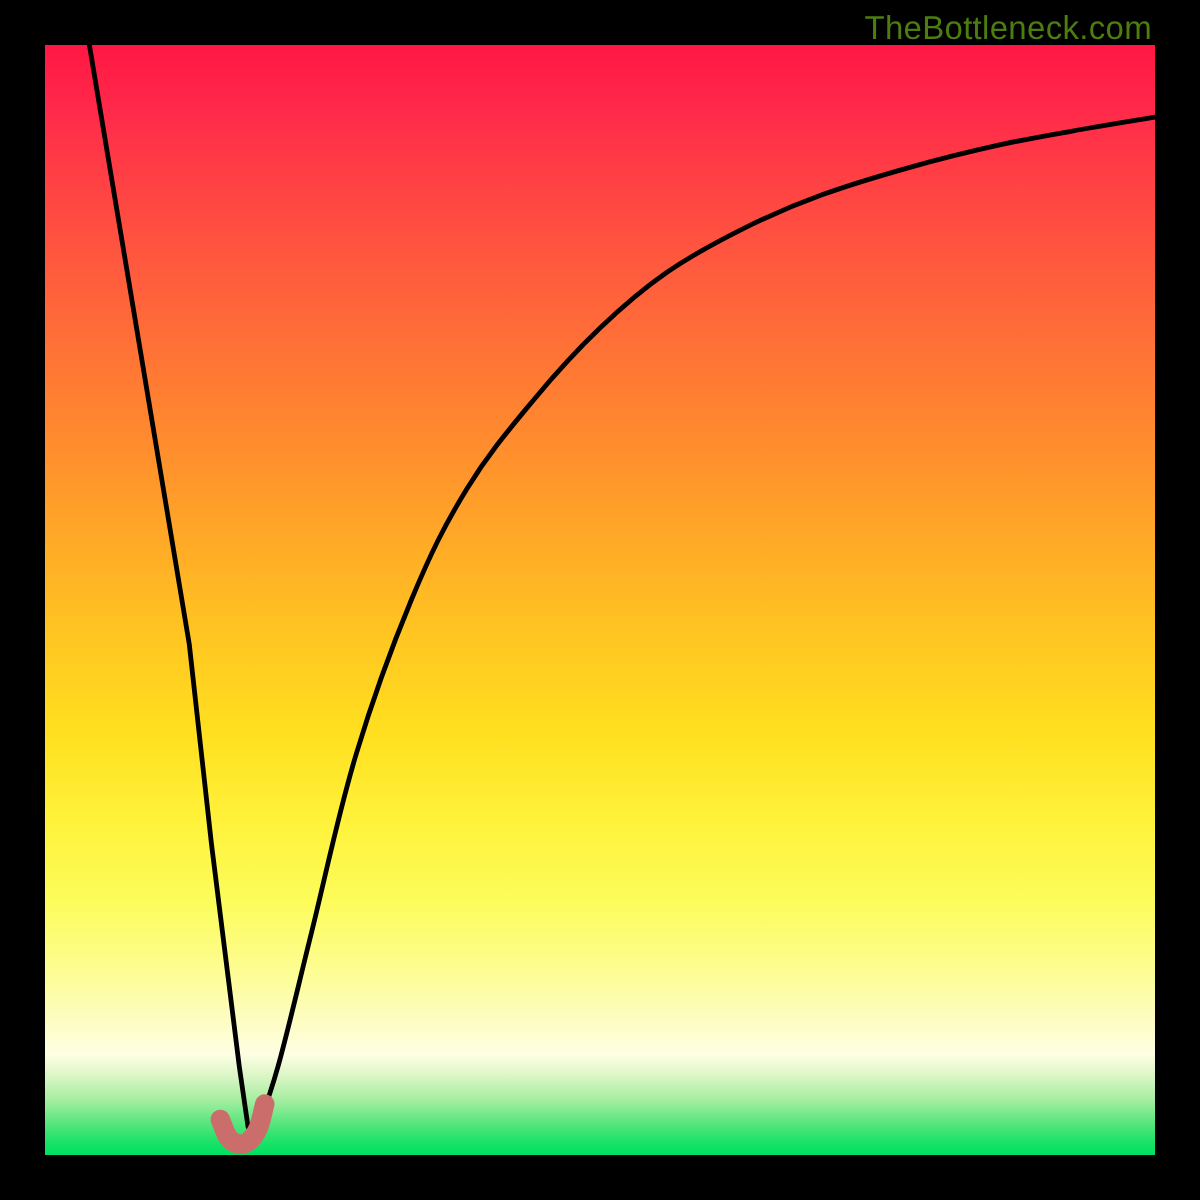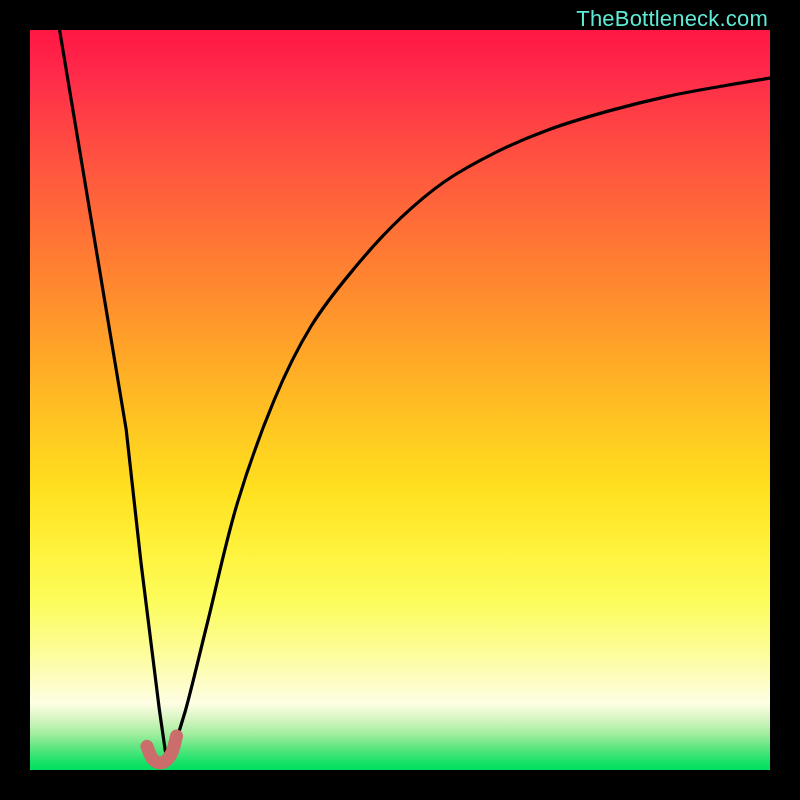--- a/index.html
+++ b/index.html
@@ -52,21 +52,21 @@
     position: absolute;
     left: 0;
     top: 0;
     width: 740px;
     height: 740px;
   }
   .watermark {
     position: absolute;
     top: 6px;
     right: 32px;
-    color: #5eead4;
+    color: #4d7c0f;
     font-size: 22px;
     font-weight: 500;
     letter-spacing: 0.2px;
   }
 </style>
 </head>
 <body>
 
 <div class="frame">
   <div class="gradient"></div>

